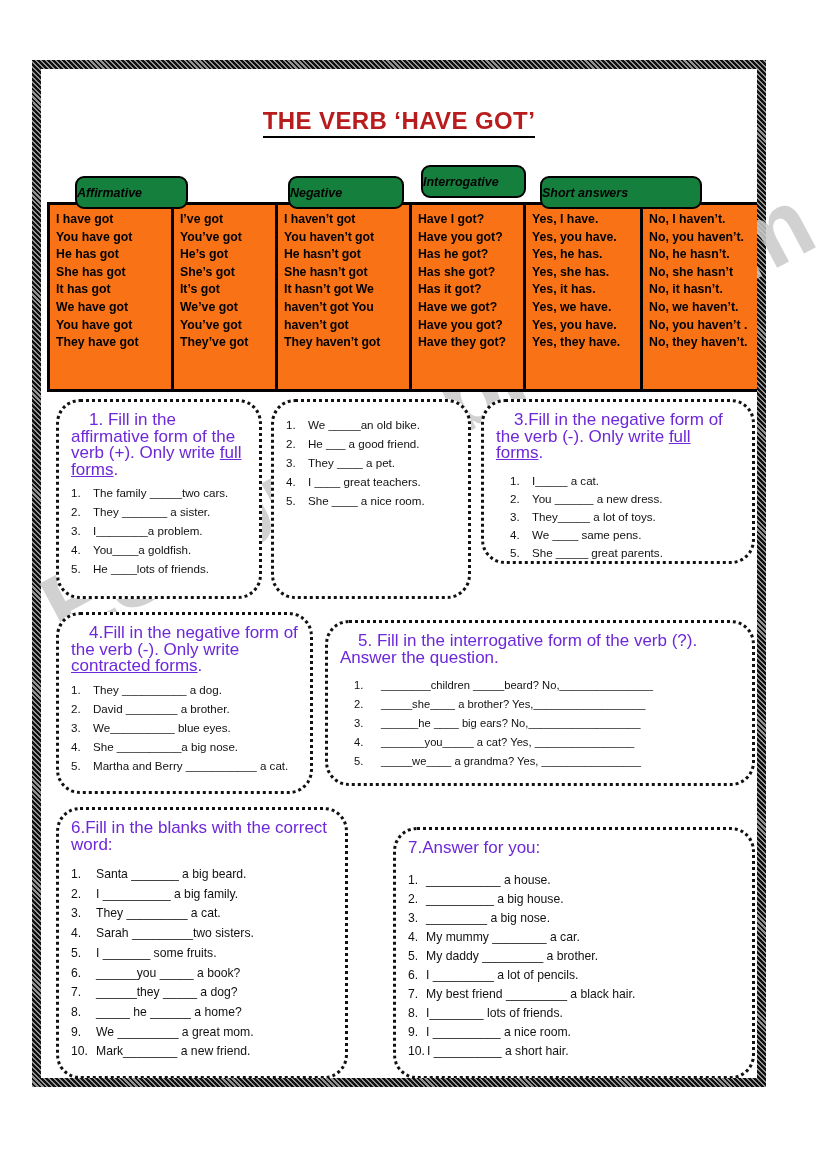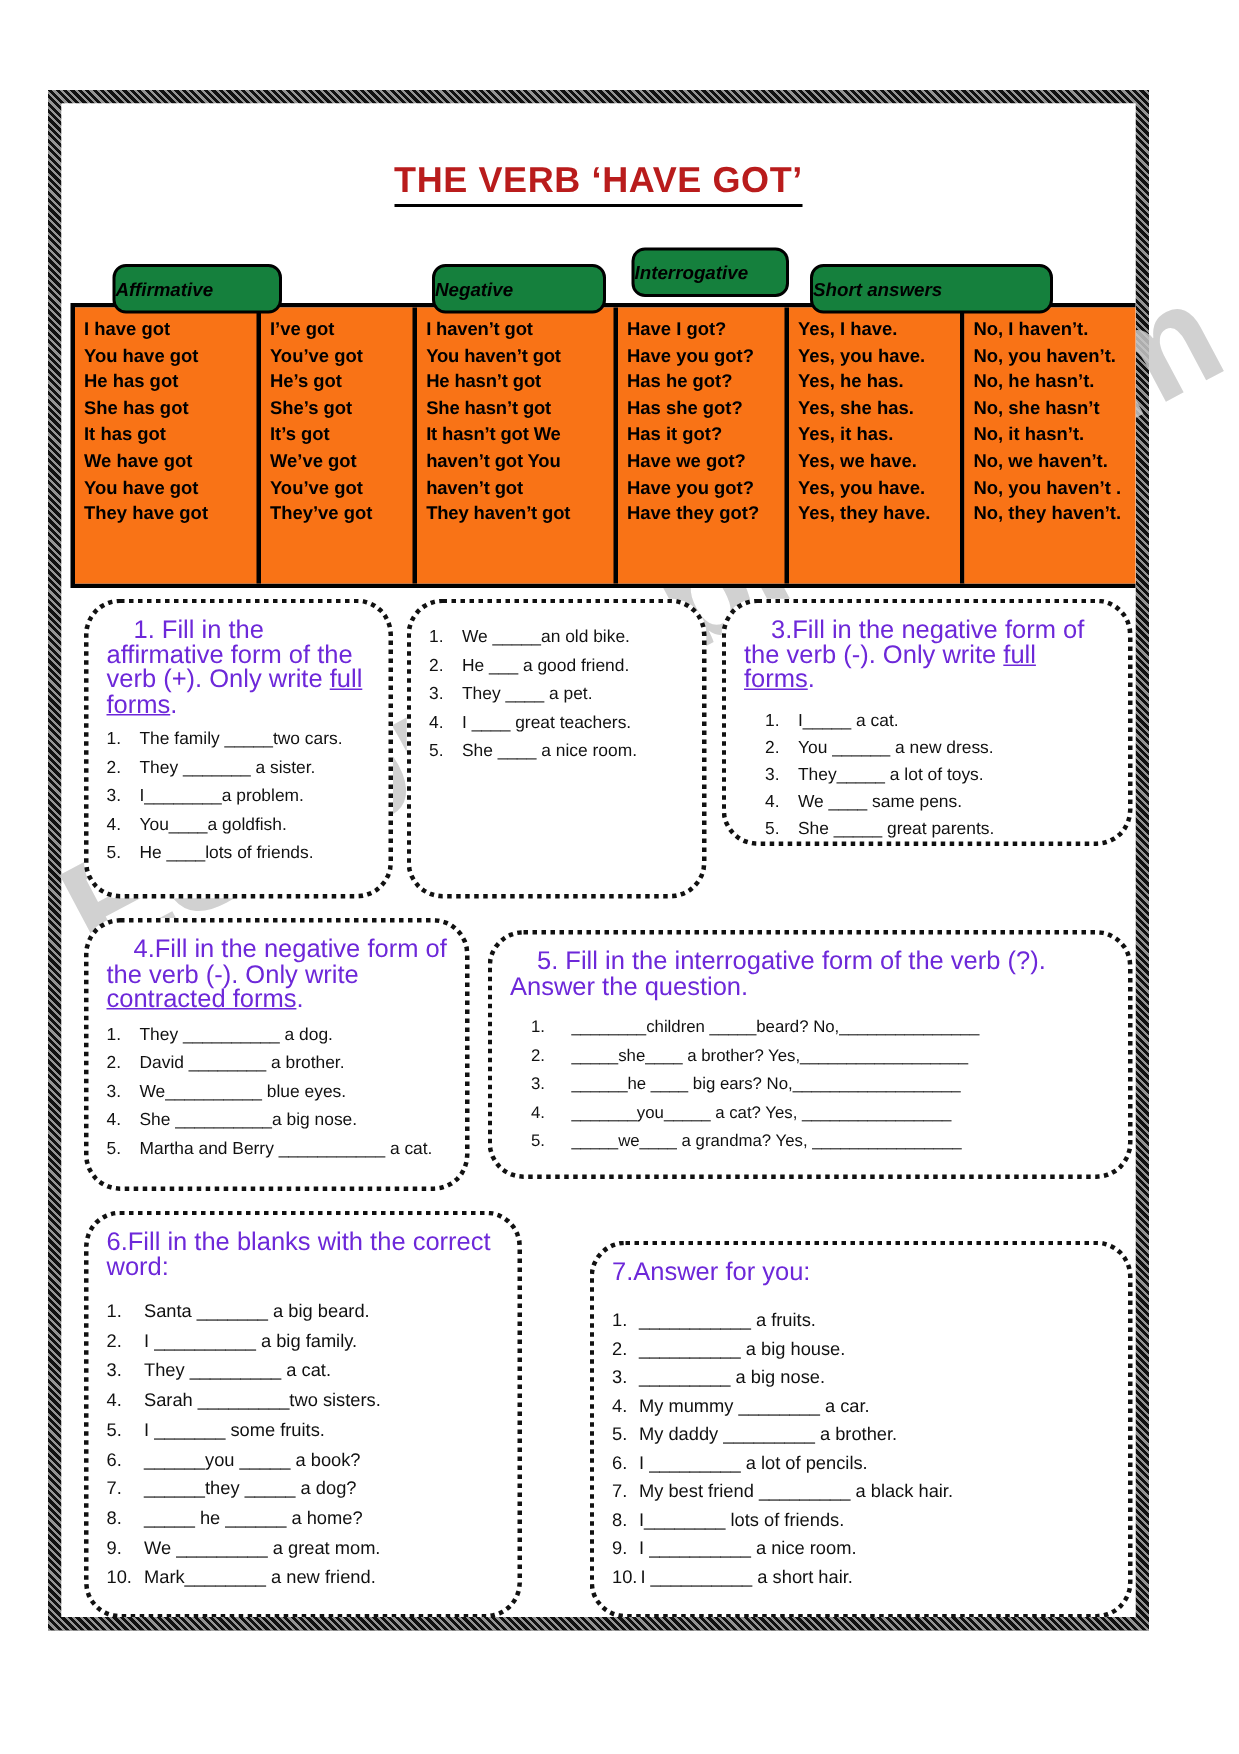--- a/index.html
+++ b/index.html
@@ -391,21 +391,21 @@
               <span class="txt">Mark________ a new friend.</span>
             </li>
         </ol>
       </div>
 
       <div class="ex" id="ex7">
         <div class="ex-title"><span>7.Answer for you:</span></div>
         <ol class="items narrownum">
           <li>
               <span class="num">1.</span>
-              <span class="txt">___________ a fruits.</span>
+              <span class="txt">___________ a house.</span>
             </li>
           <li>
               <span class="num">2.</span>
               <span class="txt">__________ a big house.</span>
             </li>
           <li>
               <span class="num">3.</span>
               <span class="txt">_________ a big nose.</span>
             </li>
           <li>

